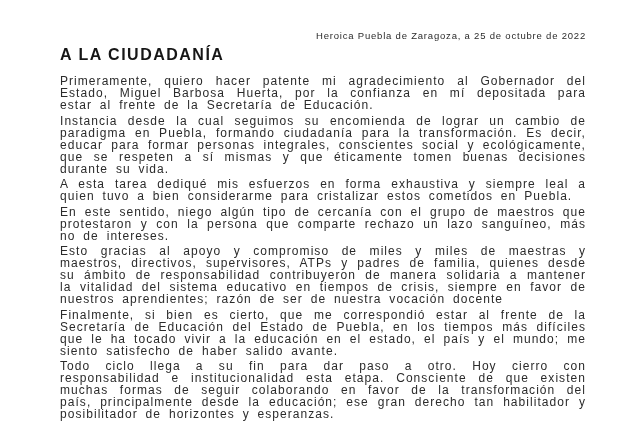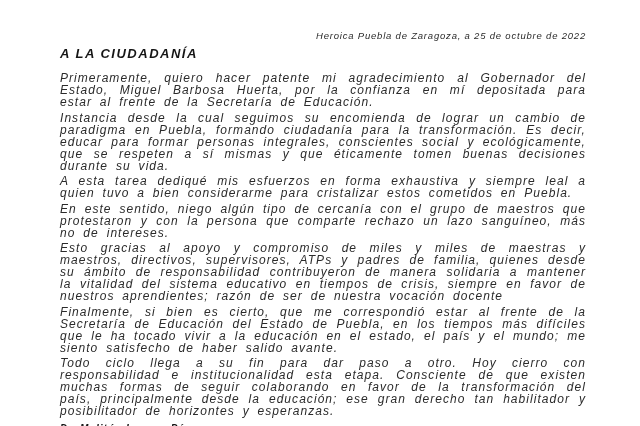--- a/index.html
+++ b/index.html
@@ -1,15 +1,15 @@
 <!DOCTYPE html>
 <html><head>
 <meta charset="utf-8">
 <style>
-  * { margin: 0; padding: 0; box-sizing: border-box; font-style: italic; }
+  * { margin: 0; padding: 0; box-sizing: border-box; }
   html, body { background: #ffffff; }
   body {
     width: 640px;
     height: 426px;
     overflow: hidden;
     font-family: "Liberation Sans", "DejaVu Sans", sans-serif;
     color: #2b2b2b;
   }
   .page {
     width: 640px;
@@ -19,21 +19,21 @@
   }
   .dateline {
     text-align: right;
     font-size: 9.5px;
     letter-spacing: 0.8px;
     color: #2b2b2b;
     white-space: nowrap;
   }
   .title {
     margin-top: 5px;
-    font-size: 13px;
+    font-size: 16px;
     font-weight: bold;
     letter-spacing: 1.5px;
     color: #161616;
   }
   .body-text { margin-top: 11px; }
   .body-text p {
     font-size: 12px;
     line-height: 12px;
     text-align: justify;
     letter-spacing: 1.05px;

